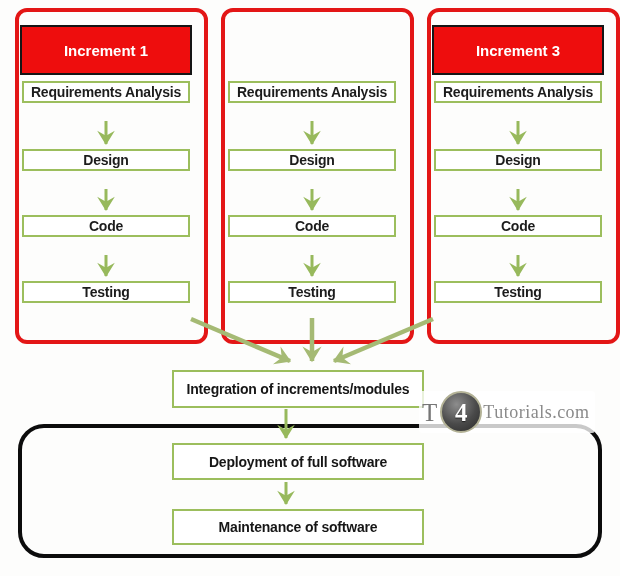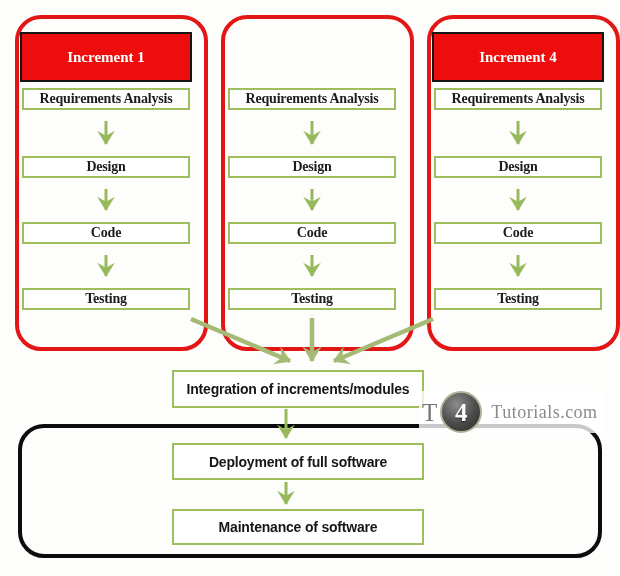--- a/index.html
+++ b/index.html
@@ -3,24 +3,23 @@
 <meta charset="utf-8">
 <style>
   html,body{margin:0;padding:0;background:#fff;}
   .canvas{
     position:relative;width:620px;height:576px;background:#fdfdfc;
     font-family:"Liberation Sans",sans-serif;overflow:hidden;
   }
 
   
   .column{
-    position:absolute;top:15px;width:185px;height:328px;
-    border:4px solid var(--container-red,#e31616);border-radius:26px;
+    position:absolute;top:8px;width:185px;height:328px;
+    border:4px solid var(--container-red,#e31616);border-radius:12px;
     background:transparent;
-    font-family:Liberation Serif, serif;
   }
   .col1{left:15px}.col2{left:221px}.col3{left:427px}
 
   .col-header{
     position:absolute;left:1px;top:13px;width:172px;height:50px;
     background:var(--header-red,#ee0d0d);border:2px solid #151515;
     color:#ffffff;font-weight:bold;font-size:15px;
     display:flex;align-items:center;justify-content:center;
     box-sizing:border-box;
   }
@@ -67,21 +66,21 @@
     background:radial-gradient(circle at 38% 30%, #8d8d8d, #4a4a4a 55%, #2d2d2d 95%);
     border:2px solid #b3b296;box-sizing:content-box;
     display:flex;align-items:center;justify-content:center;
   }
   .wm-circle span{
     font-family:"Liberation Serif",serif;font-weight:bold;font-size:25px;
     color:#ffffff;line-height:1;text-shadow:0 1px 1px #222;
   }
   .wm-text{
     font-family:"Liberation Serif",serif;font-size:18px;
-    color:var(--watermark-gray,#8a8a8a);margin-left:9px;letter-spacing:0.5px;
+    color:var(--watermark-gray,#8a8a8a);margin-left:1px;letter-spacing:0.5px;
   }
 
   
   svg.arrows{position:absolute;left:0;top:0;z-index:5;pointer-events:none;}
   .arrow-line{stroke:var(--arrow-green,#97b95c);stroke-width:3;fill:none;}
   .arrow-line.diag{stroke:var(--arrow-diag,#a5ba74);stroke-width:4.5;}
   .ah{fill:var(--arrow-green,#97b95c);}
   .ahd{fill:var(--arrow-diag,#a5ba74);}
 </style>
 </head>
@@ -98,21 +97,21 @@
   </div>
 
   <div class="column col2">
     <div class="step s0">Requirements Analysis</div>
     <div class="step s1">Design</div>
     <div class="step s2">Code</div>
     <div class="step s3">Testing</div>
   </div>
 
   <div class="column col3">
-    <div class="col-header">Increment 4</div>
+    <div class="col-header">Increment 3</div>
     <div class="step s0">Requirements Analysis</div>
     <div class="step s1">Design</div>
     <div class="step s2">Code</div>
     <div class="step s3">Testing</div>
   </div>
 
   <div class="black-container"></div>
 
   <div class="flow-box integration">Integration of increments/modules</div>
   <div class="flow-box maintenance">Maintenance of software</div>

